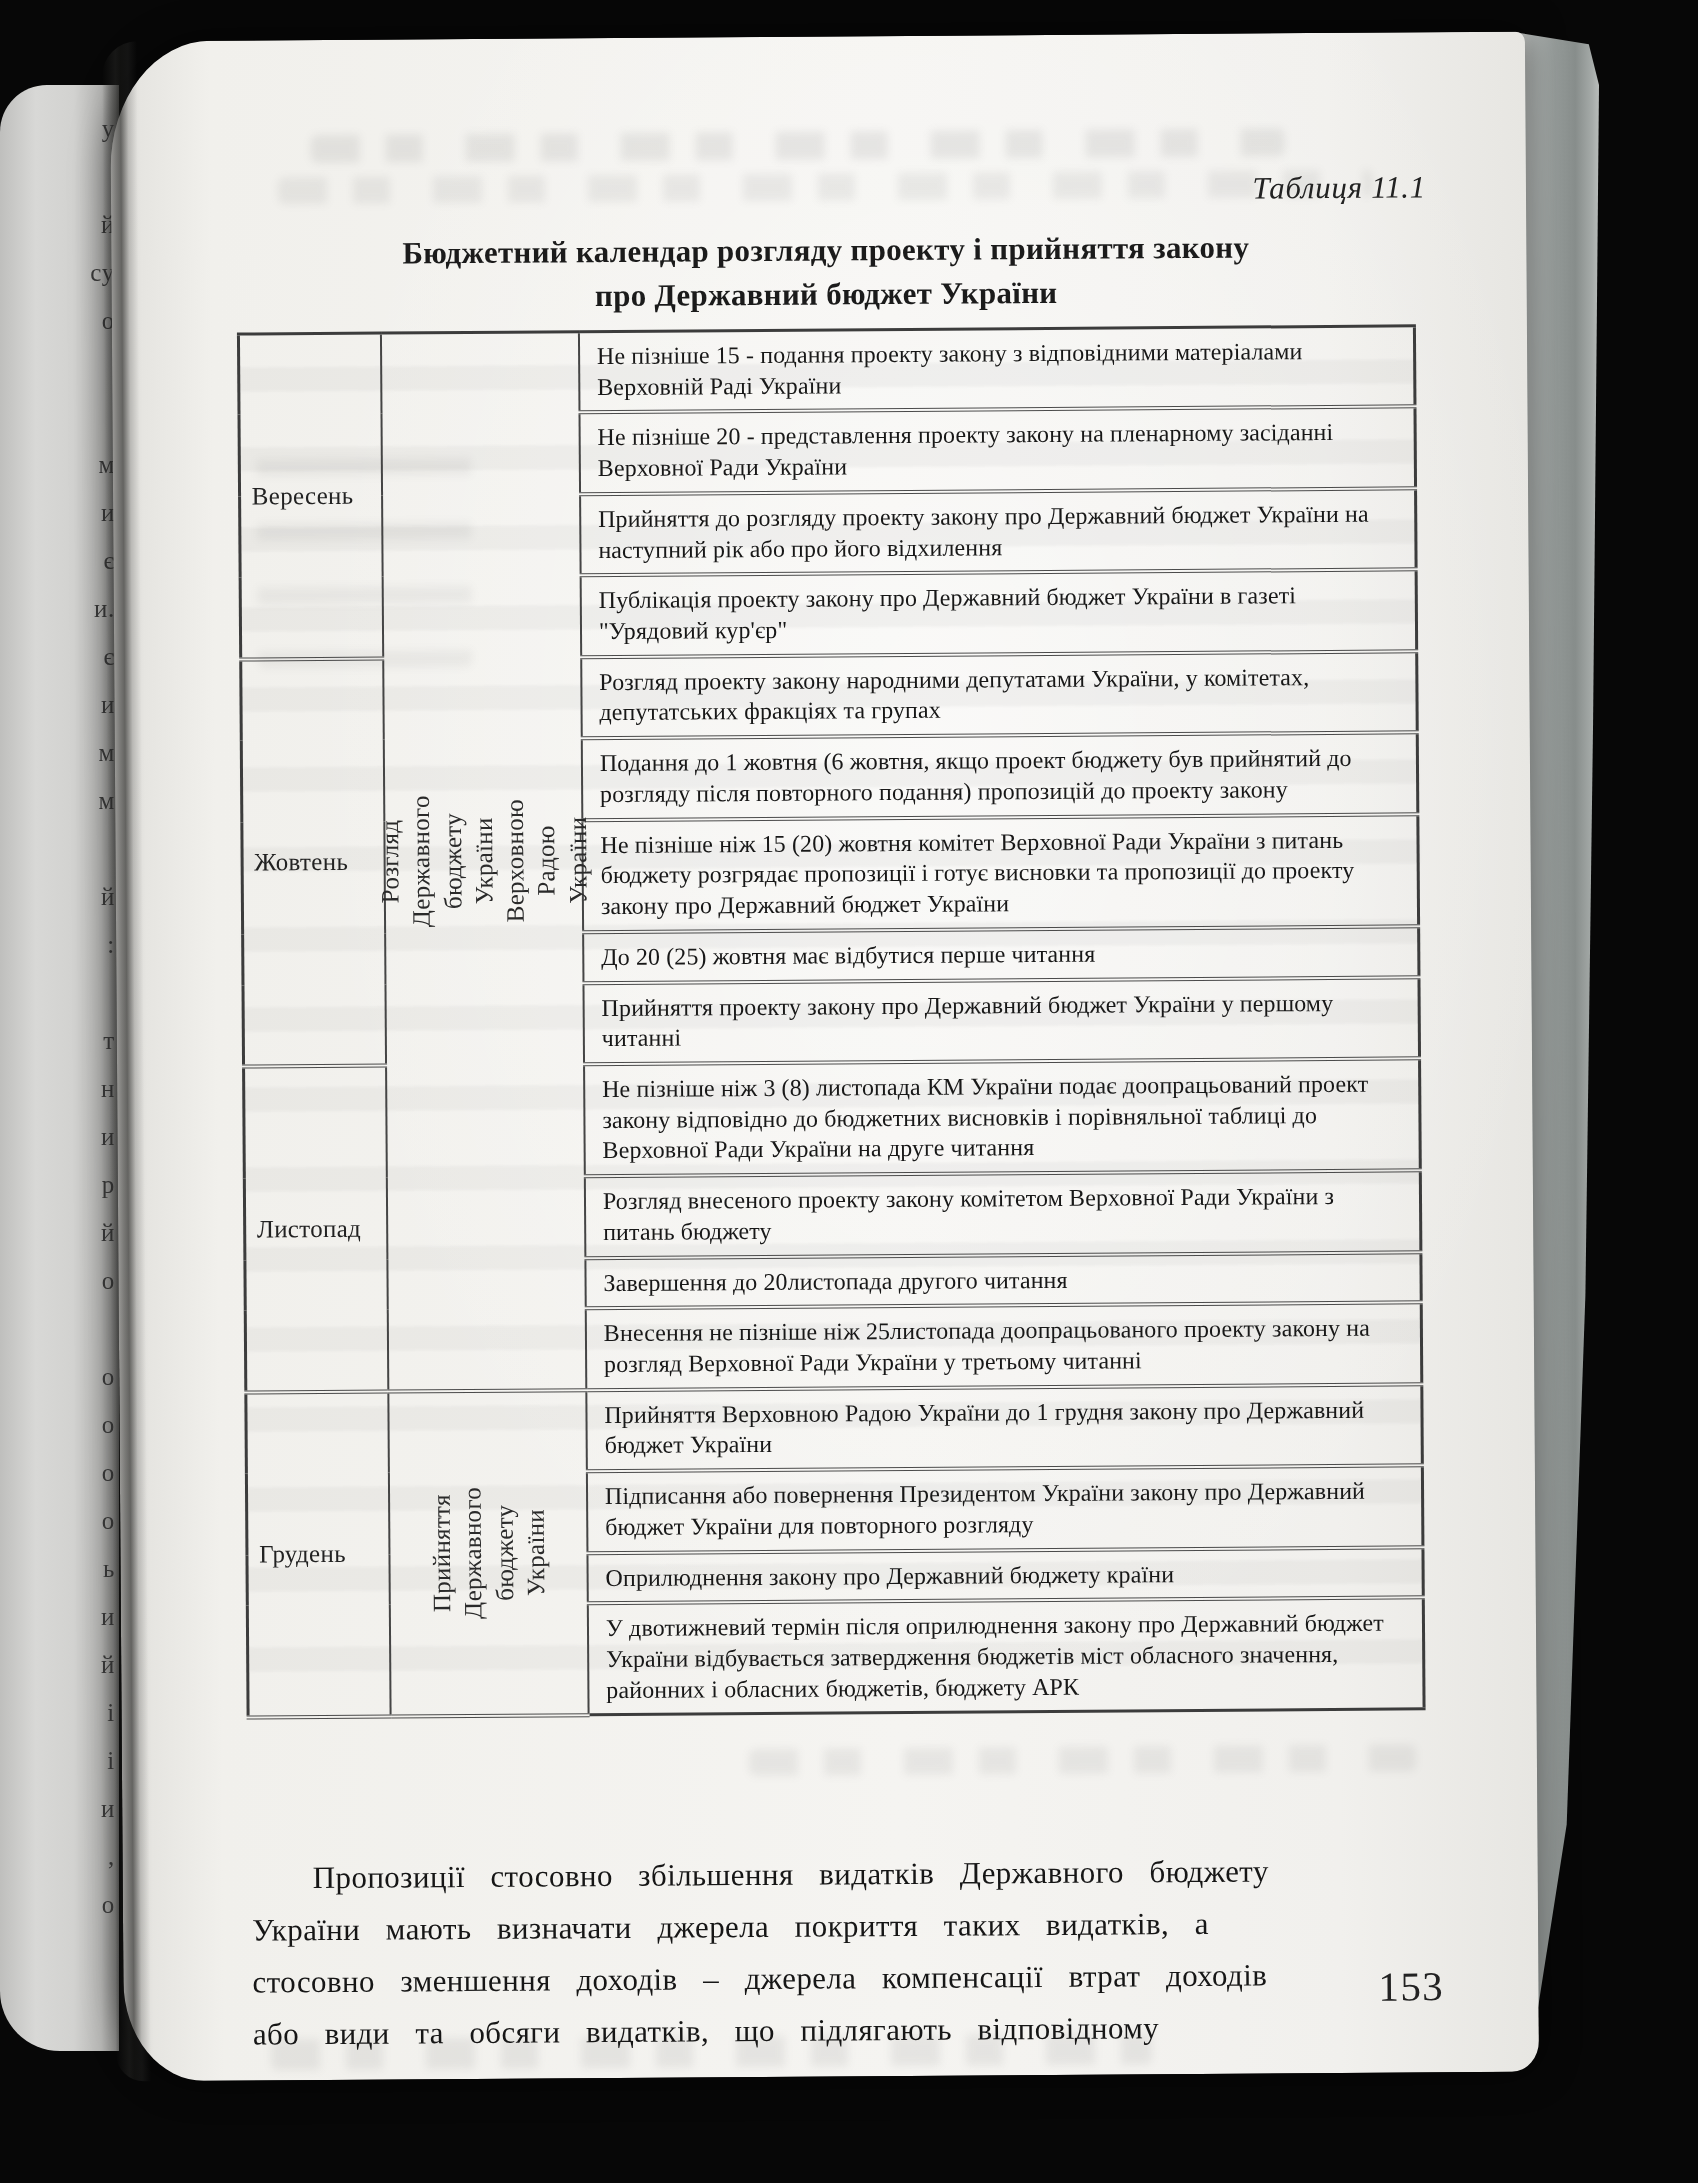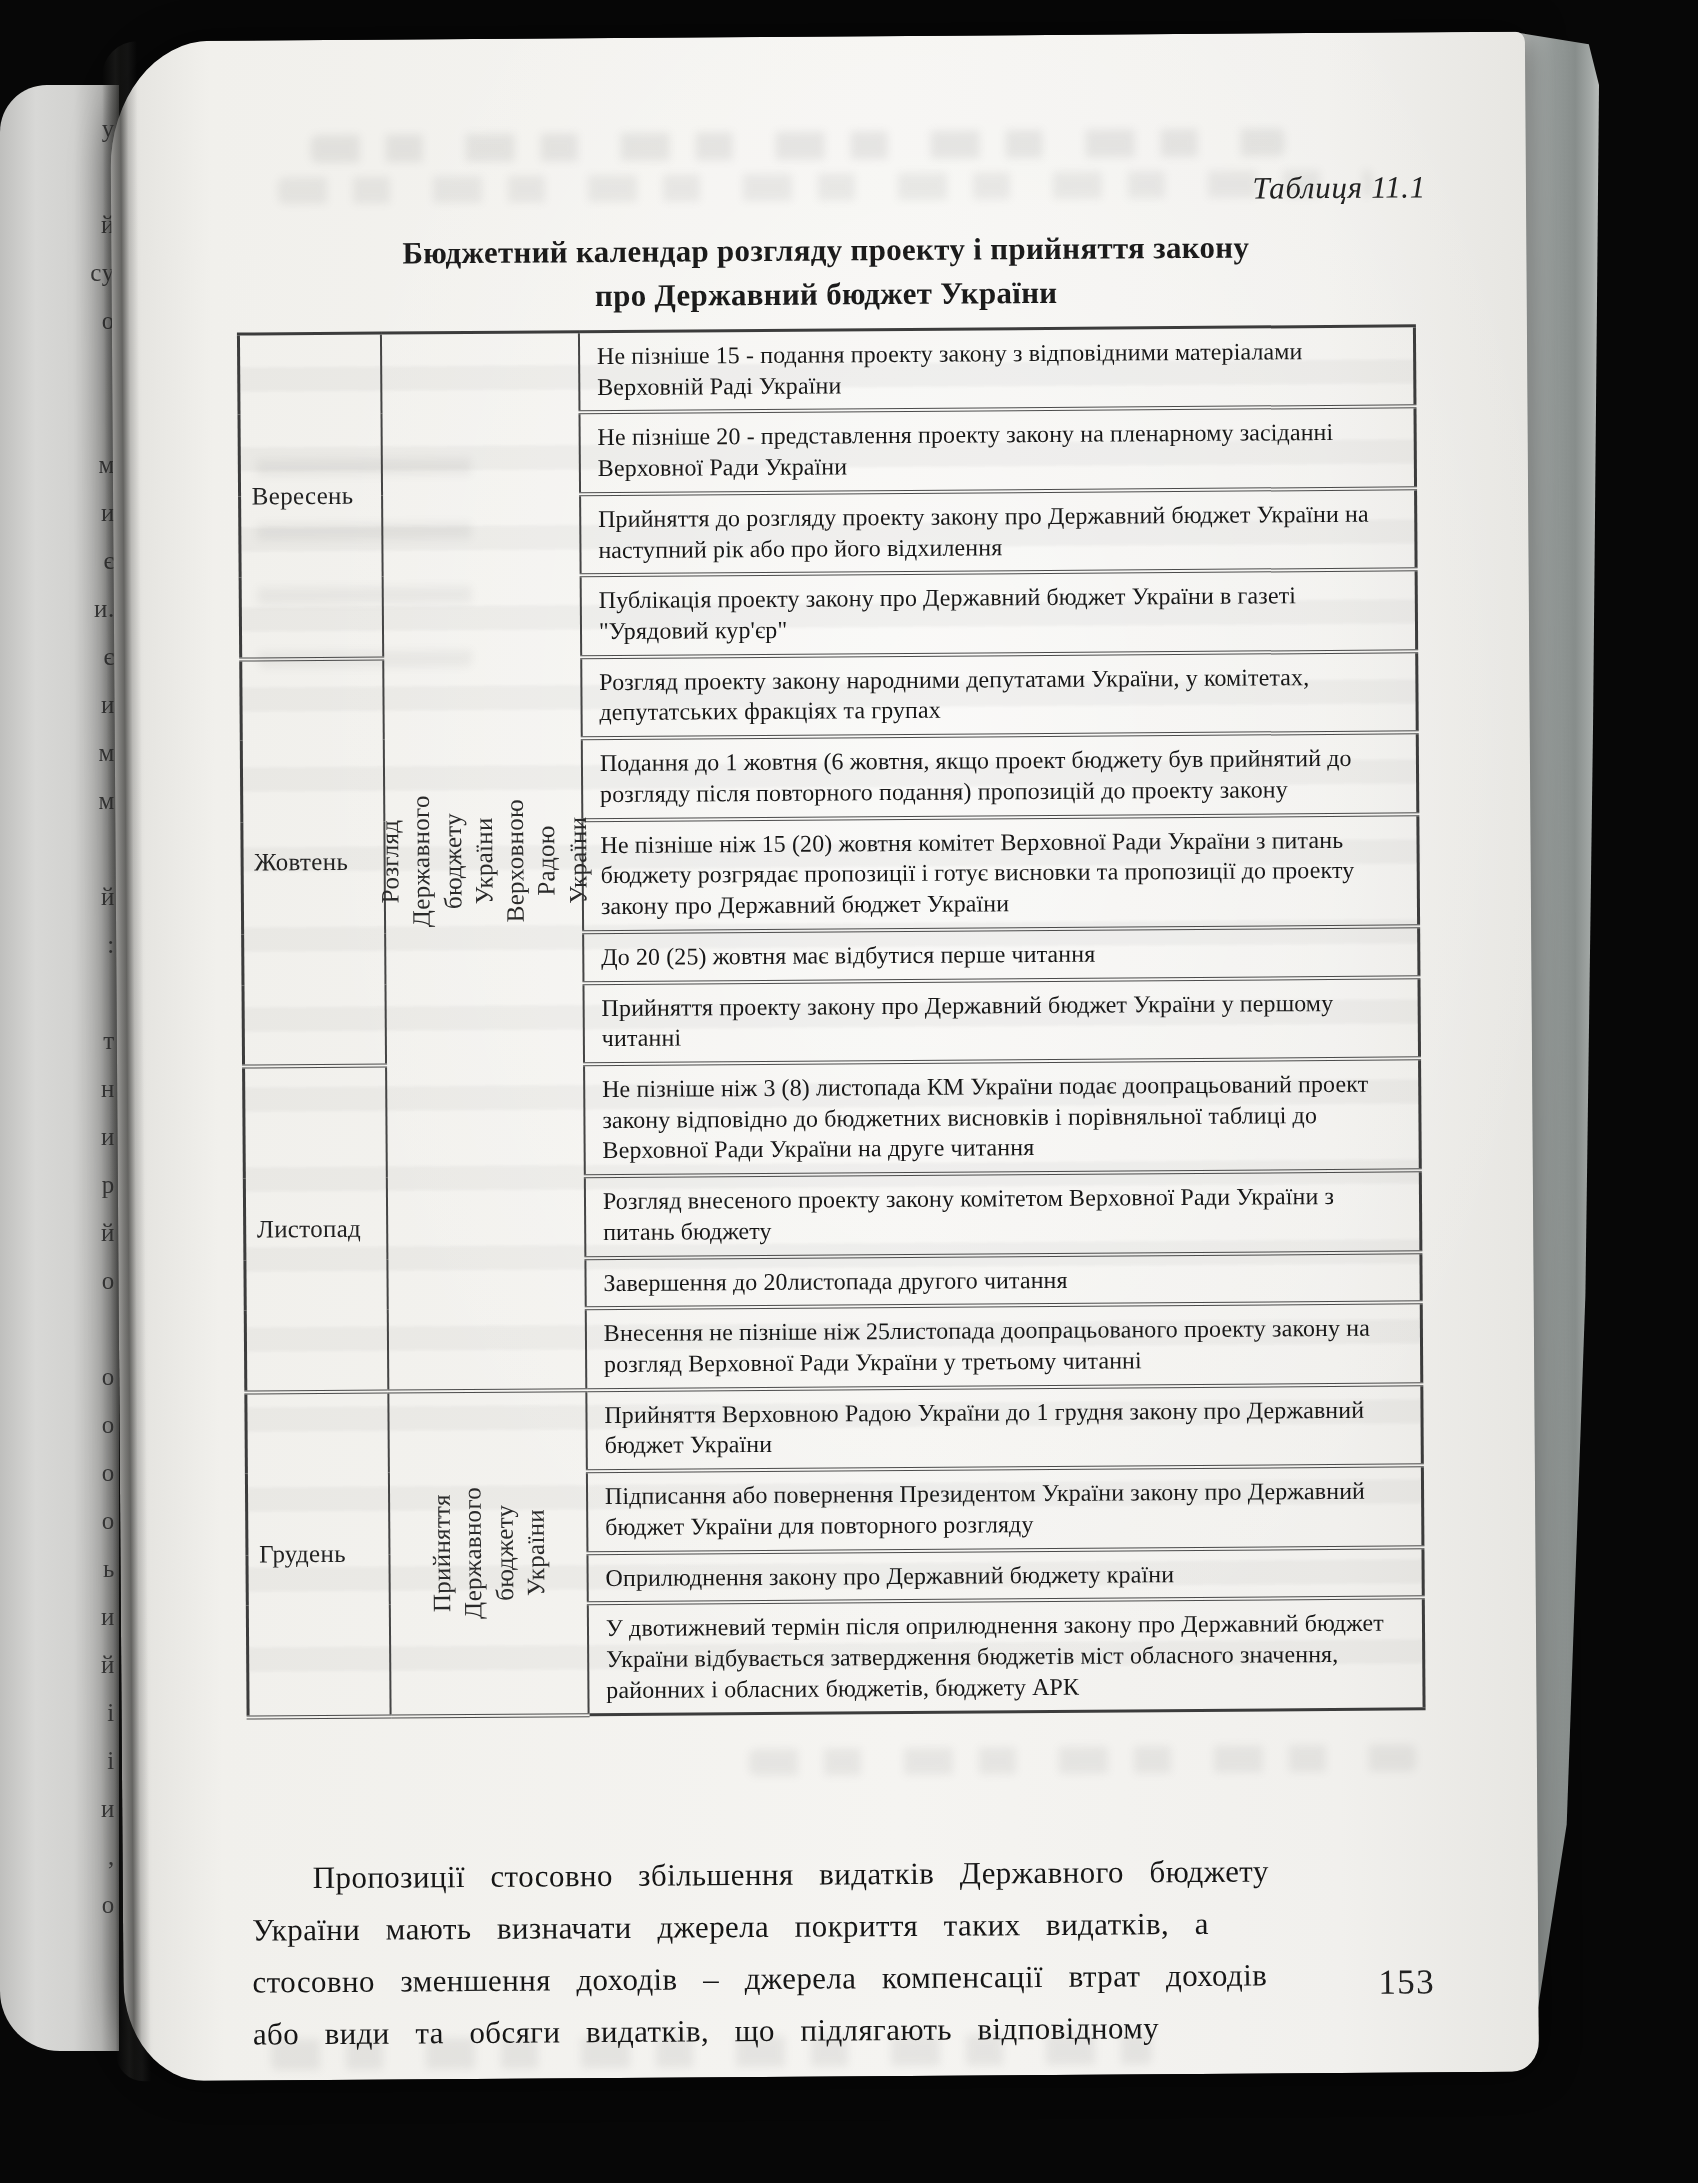--- a/index.html
+++ b/index.html
@@ -118,21 +118,21 @@
 
   
   #para{
     position:absolute;left:129px;top:1781px;width:1176px;
     font-size:31px;line-height:52px;color:#161616;
     text-indent:61px;white-space:pre-line;
     word-spacing:17.4px;letter-spacing:0.4px;z-index:5;
   }
   #pageno{
     position:absolute;left:1255px;top:1930px;
-    font-size:35px;color:#222;letter-spacing:1.3px;z-index:5;
+    font-size:41px;color:#222;letter-spacing:1.3px;z-index:5;
   }
 </style>
 </head>
 <body>
 
 <div id="scene">
 
   <div id="left-page">
     <div id="left-frags">у
 

